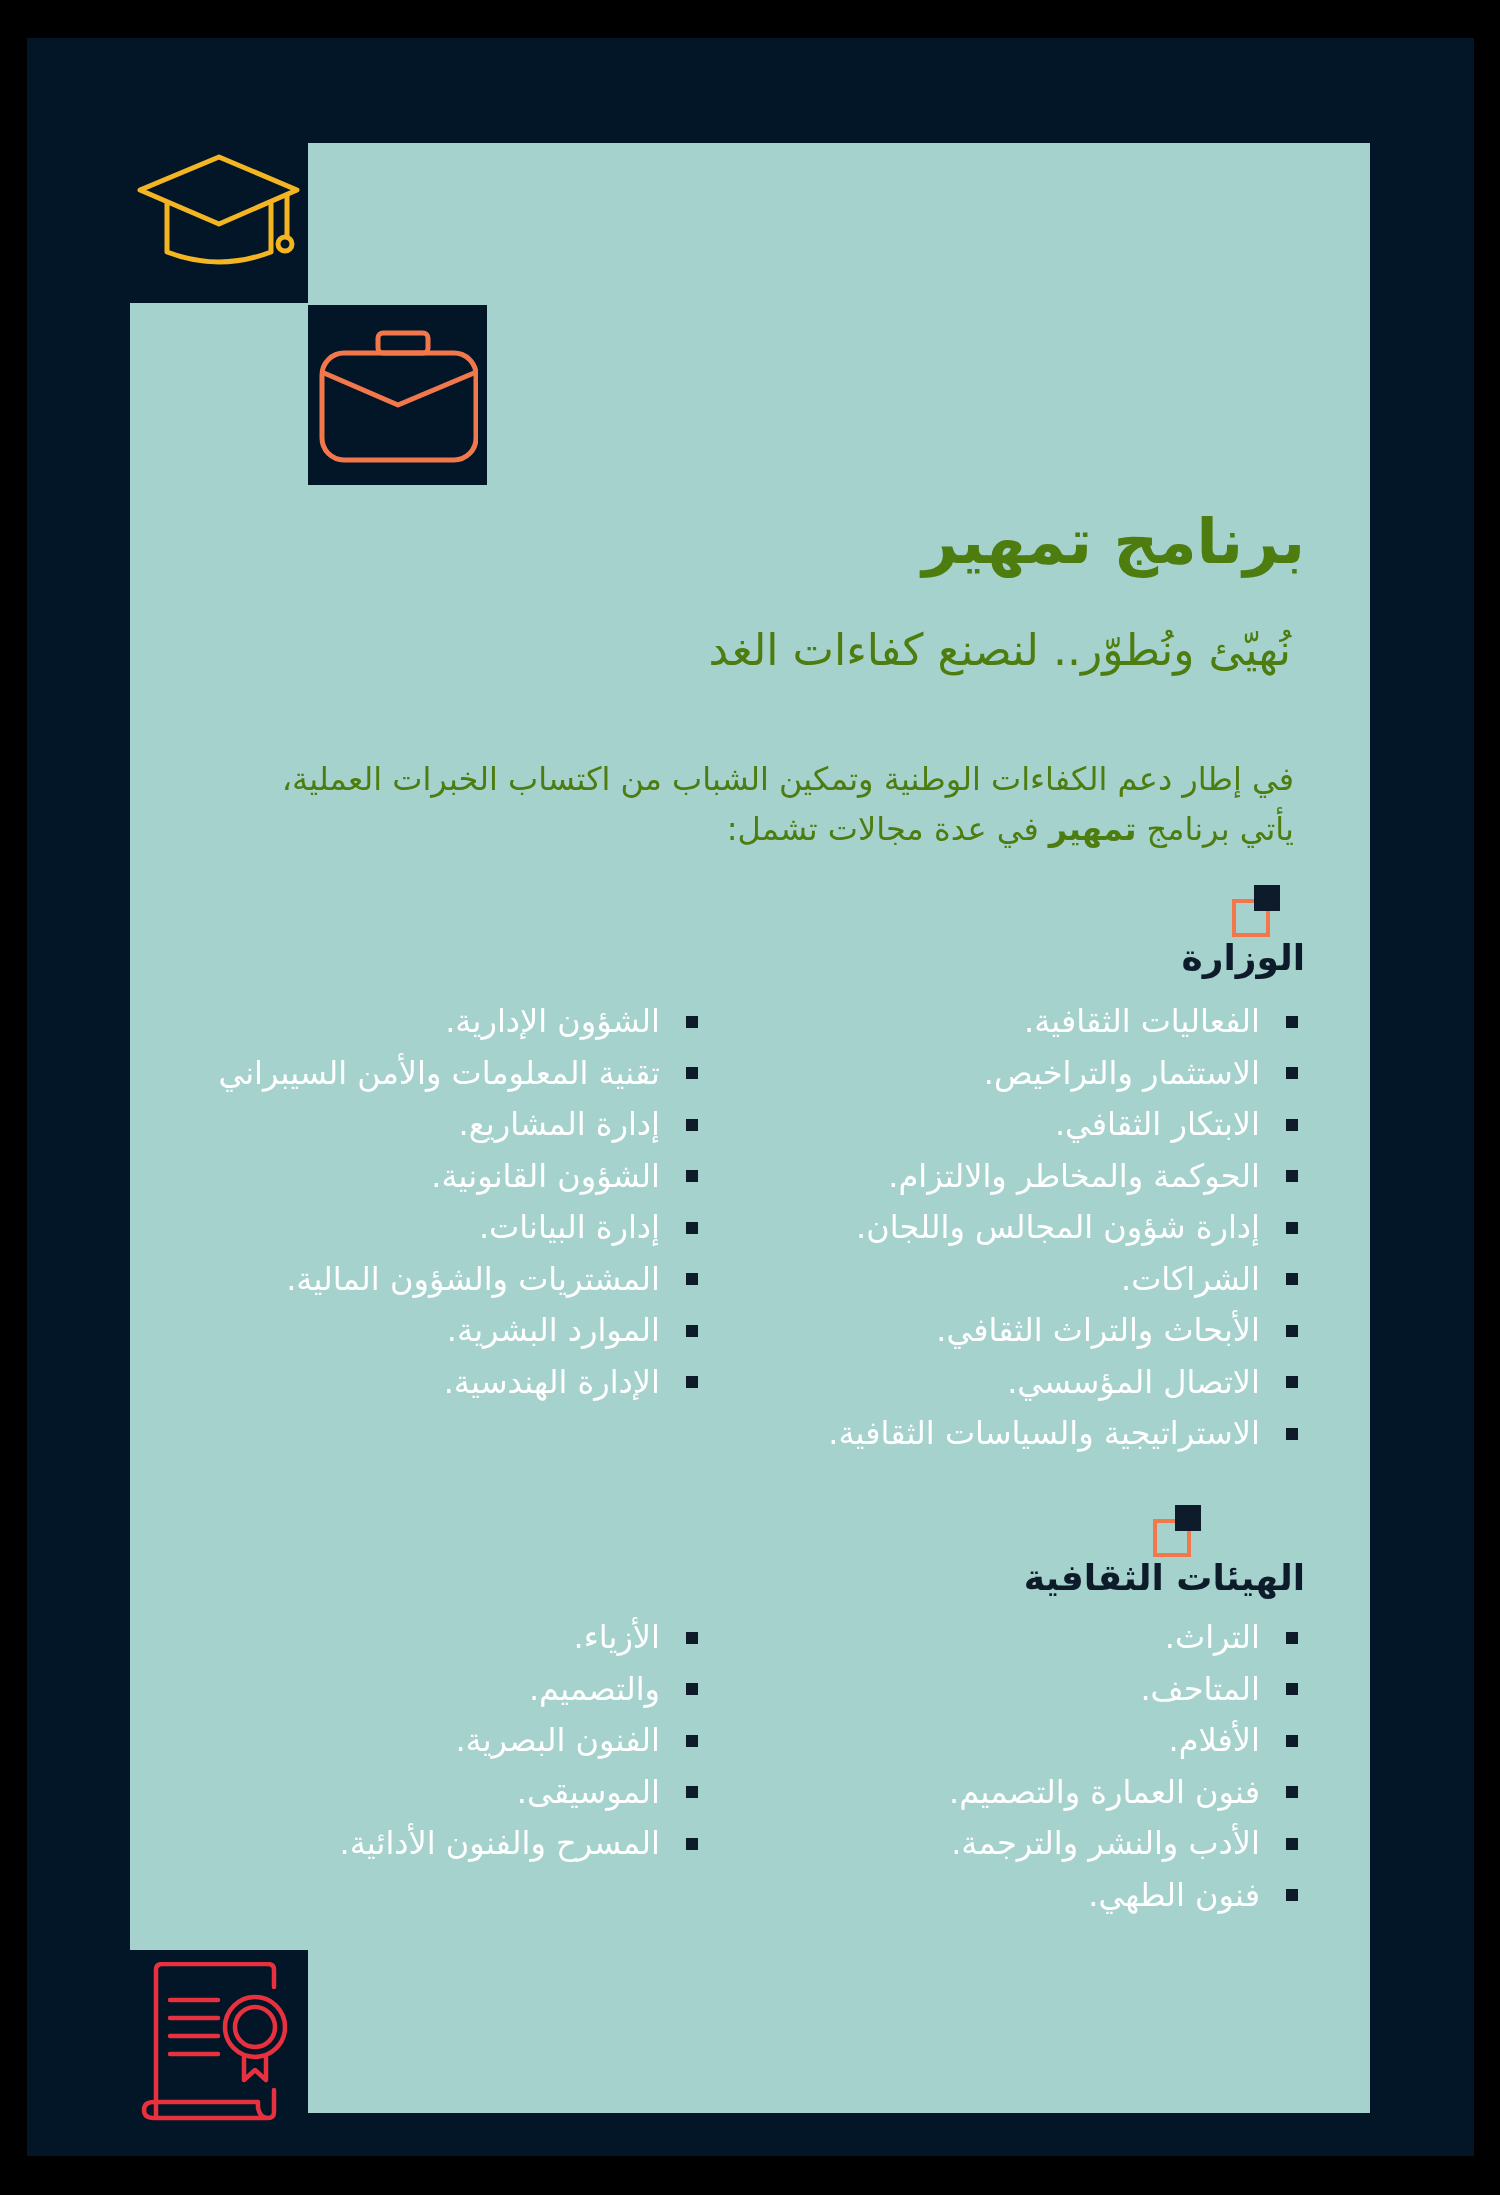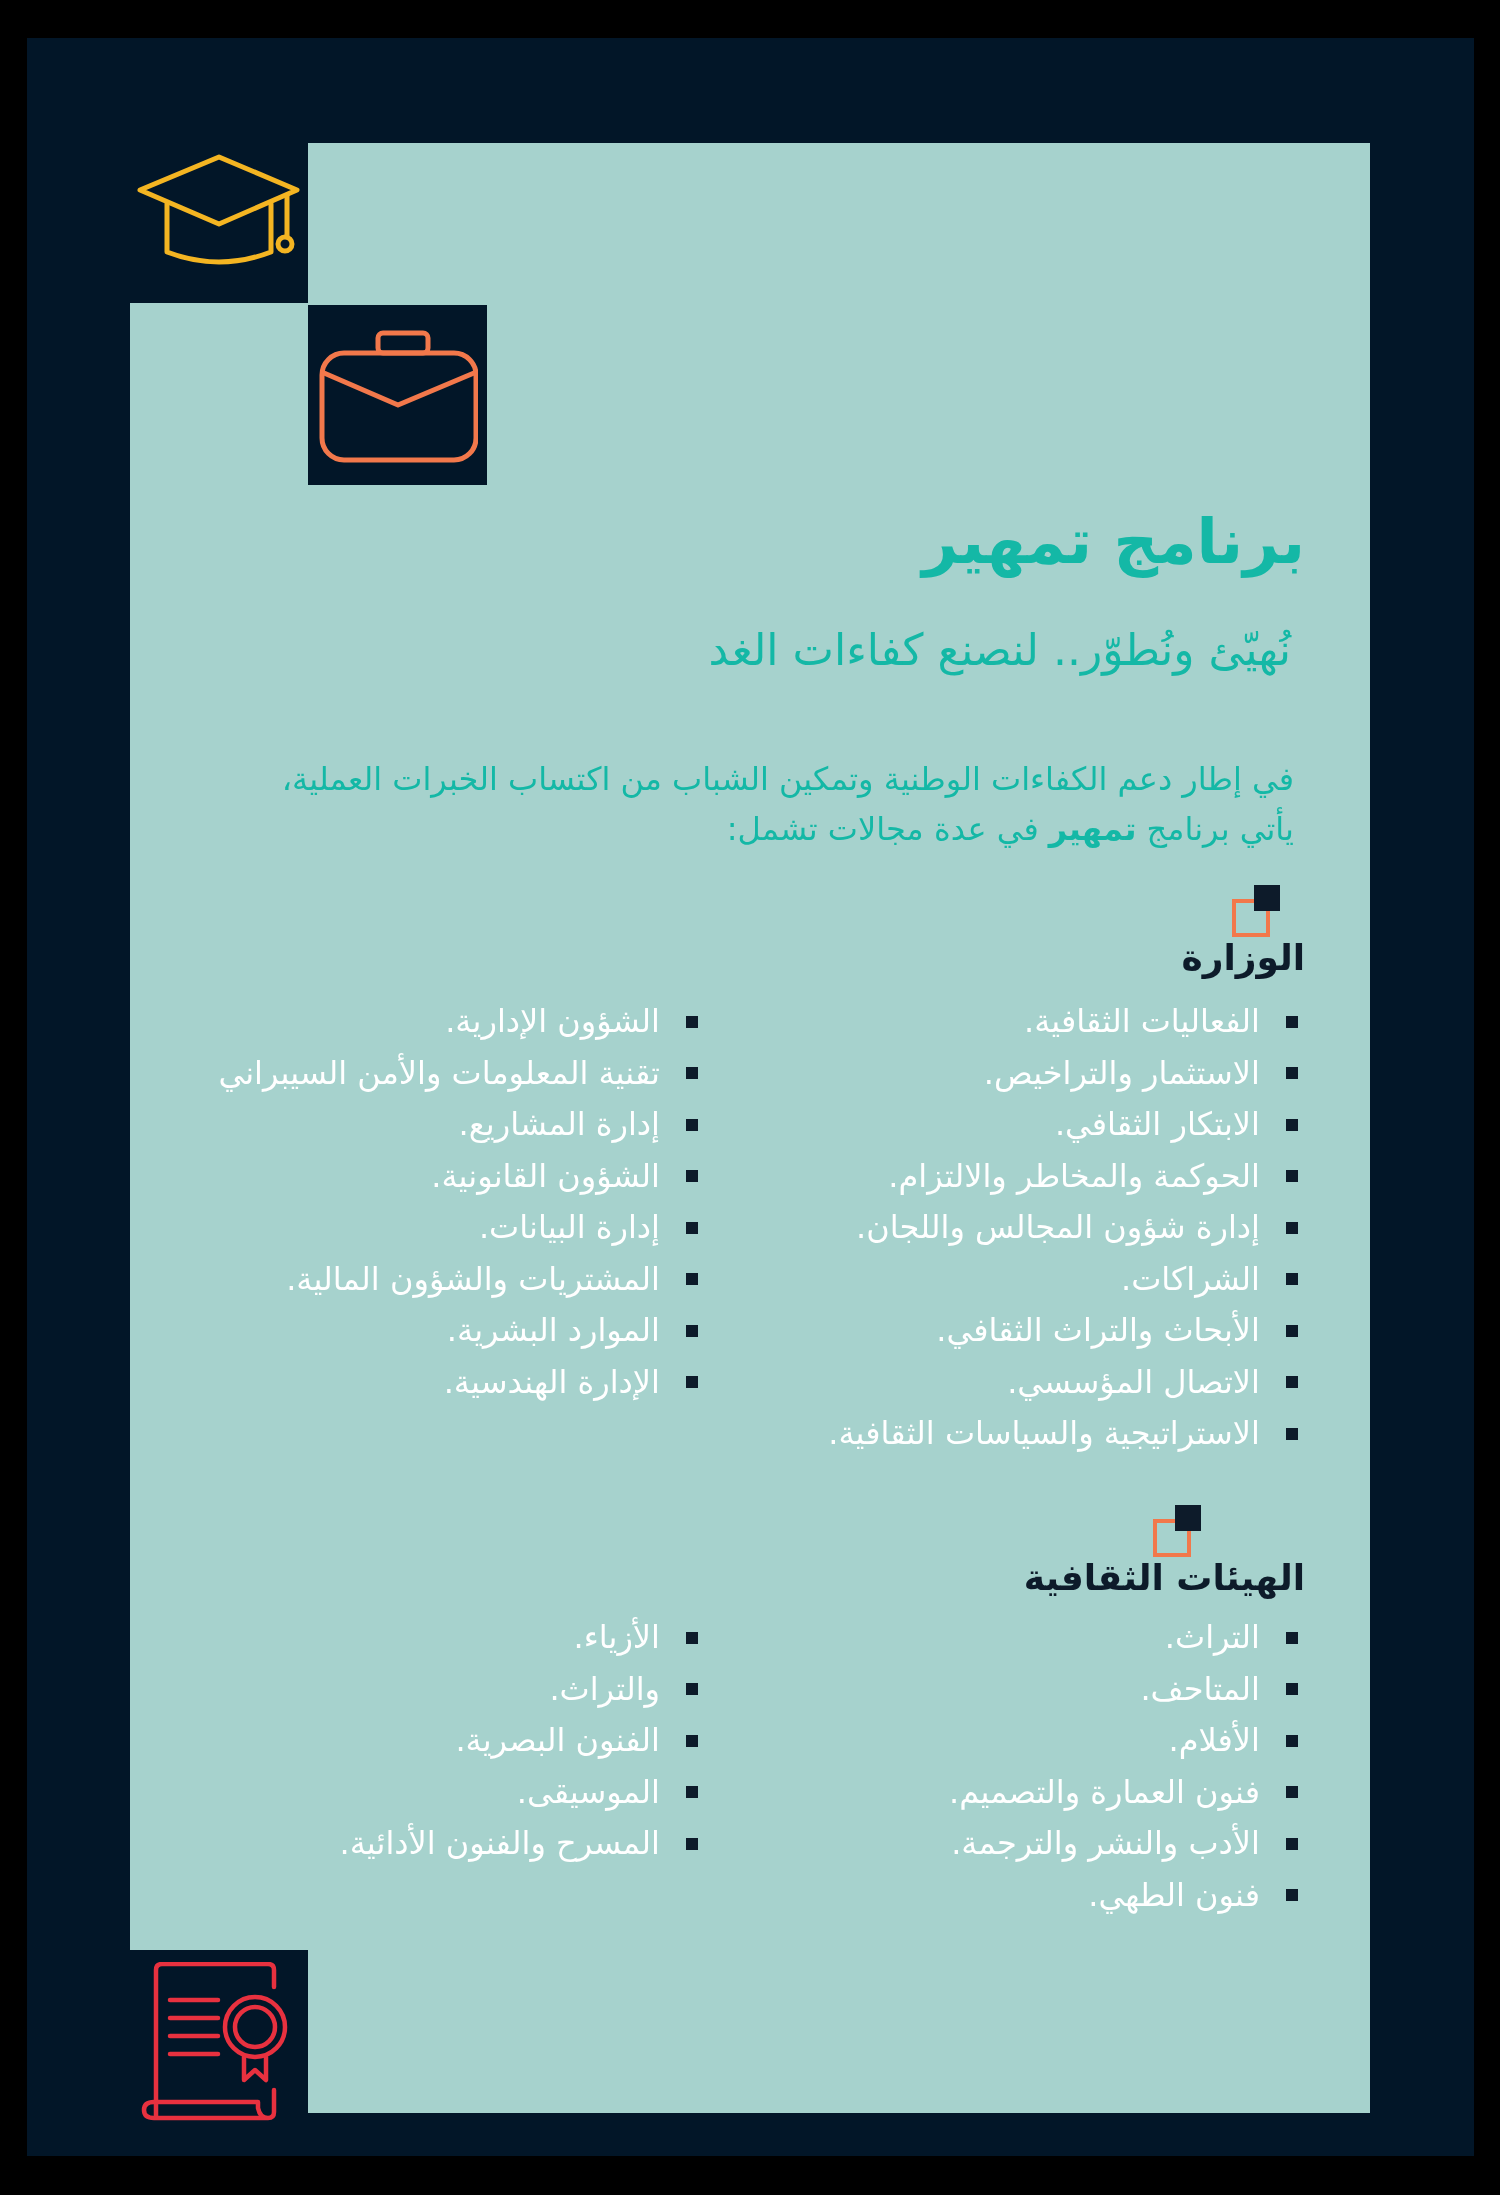--- a/index.html
+++ b/index.html
@@ -32,21 +32,21 @@
   .tile-cert { left: 130px; top: 1950px; width: 178px; height: 163px; }
   .icon { position: absolute; }
   .icon svg { display: block; }
   .icon-cap { left: 135px; top: 152px; width: 170px; height: 125px; }
   .icon-briefcase { left: 318px; top: 325px; width: 160px; height: 140px; }
   .icon-cert { left: 140px; top: 1962px; width: 160px; height: 160px; }
 
   .content {
     position: absolute;
     direction: rtl;
-    color: #14b8a6;
+    color: #4d7c0f;
   }
   .title {
     right: 195px; top: 505px;
     font-size: 62px; font-weight: bold; margin: 0;
     line-height: 1.2;
   }
   .subtitle {
     right: 195px; top: 610px;
     font-size: 44px; font-weight: normal; margin: 14px;
   }
@@ -259,21 +259,21 @@
     </li>
 </ul>
 
 <ul class="list list-2b">
   <li>
       <span class="bullet"></span>
       <span>الأزياء.</span>
     </li>
   <li>
       <span class="bullet"></span>
-      <span>والتراث.</span>
+      <span>والتصميم.</span>
     </li>
   <li>
       <span class="bullet"></span>
       <span>الفنون البصرية.</span>
     </li>
   <li>
       <span class="bullet"></span>
       <span>الموسيقى.</span>
     </li>
   <li>

